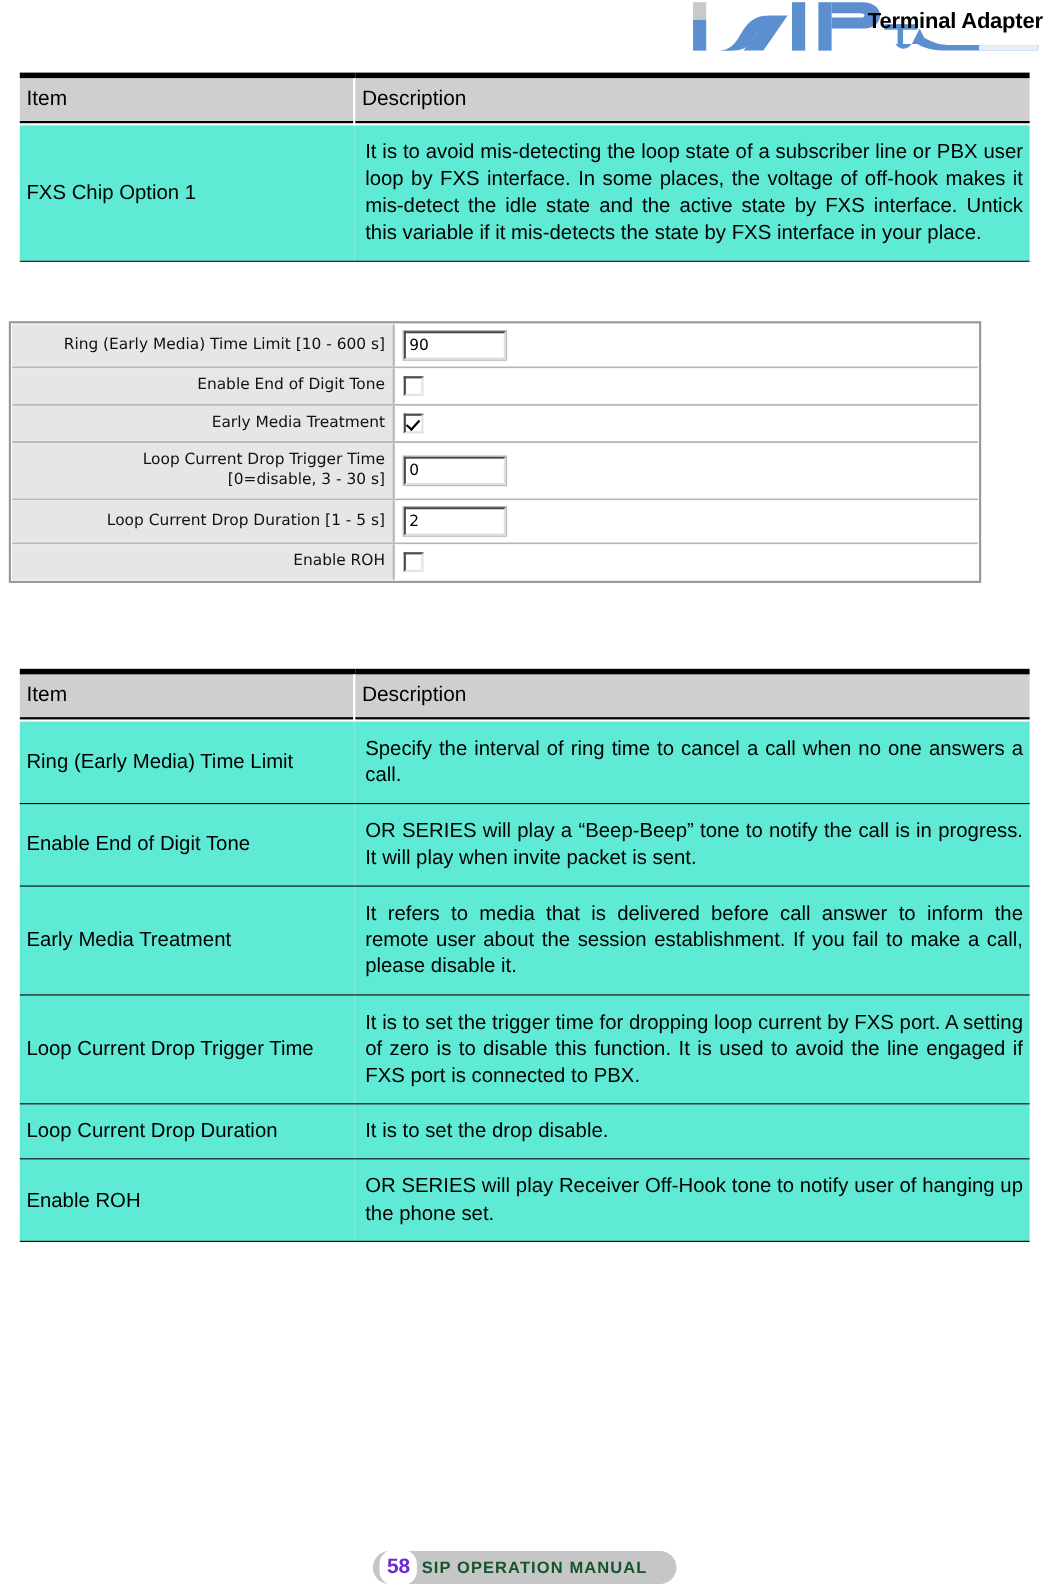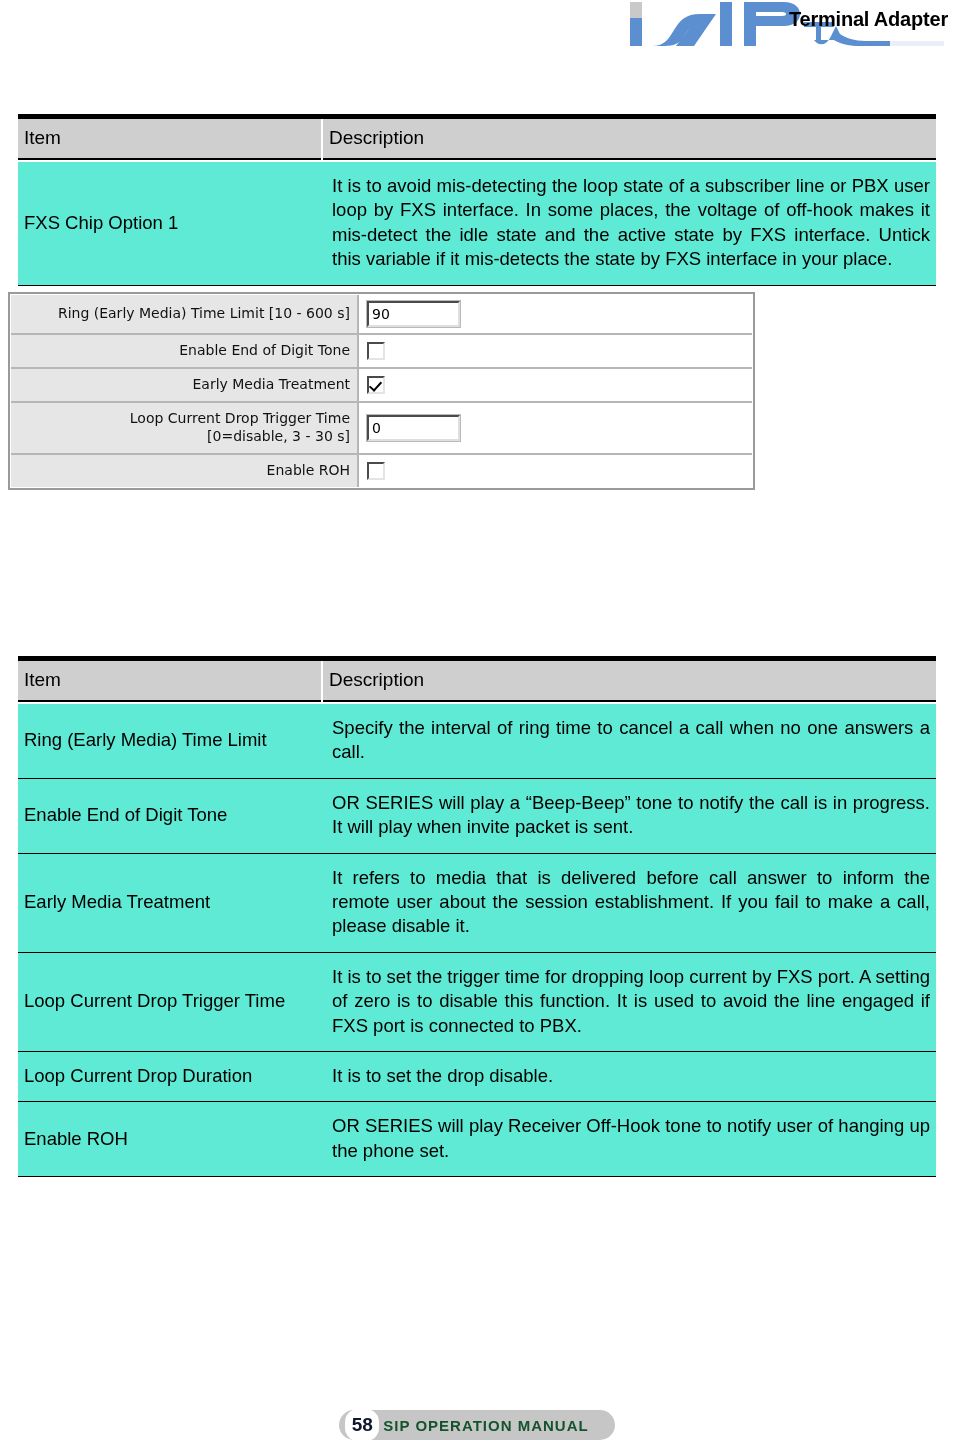--- a/index.html
+++ b/index.html
@@ -37,21 +37,20 @@
     white-space: nowrap;
   }
 
   
   .doc-table {
     position: absolute;
     left: 18px;
     width: 918px;
     border-collapse: collapse;
     table-layout: fixed;
-    margin-top: 48px;
   }
   .doc-table .col-item { width: 304px; }
   .doc-table thead th {
     background: #cfcfcf;
     border-top: 5px solid #000;
     border-bottom: 1px solid #000;
     font-weight: normal;
     font-size: 19px;
     text-align: left;
     padding: 8px 6px 9px 6px;
@@ -80,21 +79,21 @@
   }
   .doc-table tbody td.item-justify {
     text-align: justify;
     text-align-last: left;
   }
 
   
   .config-panel {
     position: absolute;
     left: 8px; top: 292px;
-    width: 747px;
+    width: 884px;
     border: 2px solid #9a9a9a;
     background: #ffffff;
     padding: 1px;
   }
   .config-row {
     display: flex;
     align-items: stretch;
     border-bottom: 2px solid #b6b6b6;
     background: #ffffff;
   }
@@ -169,21 +168,21 @@
     display: flex;
     align-items: center;
     position: relative;
   }
   .footer-page {
     position: absolute;
     left: 6px;
     width: 34px; height: 32px;
     background: #ffffff;
     border-radius: 13px;
-    color: #0f172a;
+    color: #6d28d9;
     font-size: 19px;
     font-weight: bold;
     display: flex;
     align-items: center;
     justify-content: center;
   }
   .footer-text {
     color: #14532d;
     font-size: 15px;
     font-weight: bold;
@@ -276,20 +275,28 @@
   <div class="config-row">
     <div class="cfg-label">
       <span>Loop Current Drop Trigger Time</span>
       <span>[0=disable, 3 - 30 s]</span>
     </div>
     <div class="cfg-field">
       <input class="win-input" type="text" value="0" style="">
     </div>
   </div>
 
+  <div class="config-row">
+    <div class="cfg-label">
+      <span>Loop Current Drop Duration [1 - 5 s]</span>
+    </div>
+    <div class="cfg-field">
+      <input class="win-input" type="text" value="2" style="">
+    </div>
+  </div>
 
   <div class="config-row">
     <div class="cfg-label">
       <span>Enable ROH</span>
     </div>
     <div class="cfg-field">
       <span class="win-check"></span>
     </div>
   </div>
 

